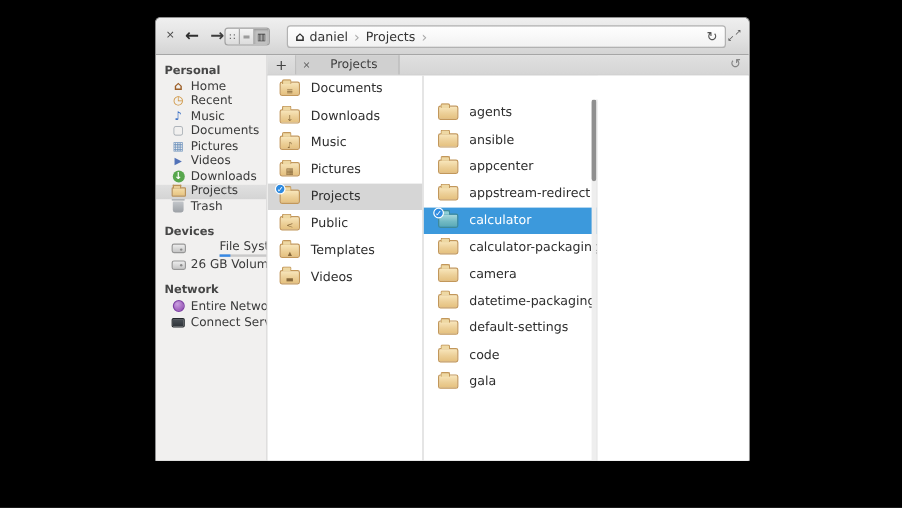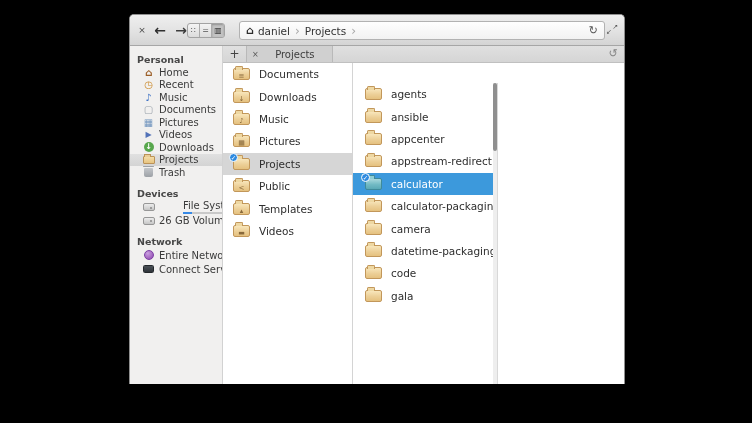--- a/index.html
+++ b/index.html
@@ -333,20 +333,24 @@
             <div class="row">
               <span class="folder"></span>
               <span>camera</span>
             </div>
             <div class="row">
               <span class="folder"></span>
               <span>datetime-packaging</span>
             </div>
             <div class="row">
               <span class="folder"></span>
+              <span>default-settings</span>
+            </div>
+            <div class="row">
+              <span class="folder"></span>
               <span>code</span>
             </div>
             <div class="row">
               <span class="folder"></span>
               <span>gala</span>
             </div>
             <div class="scroll-track"></div>
             <div class="scroll-thumb"></div>
           </div>
 

